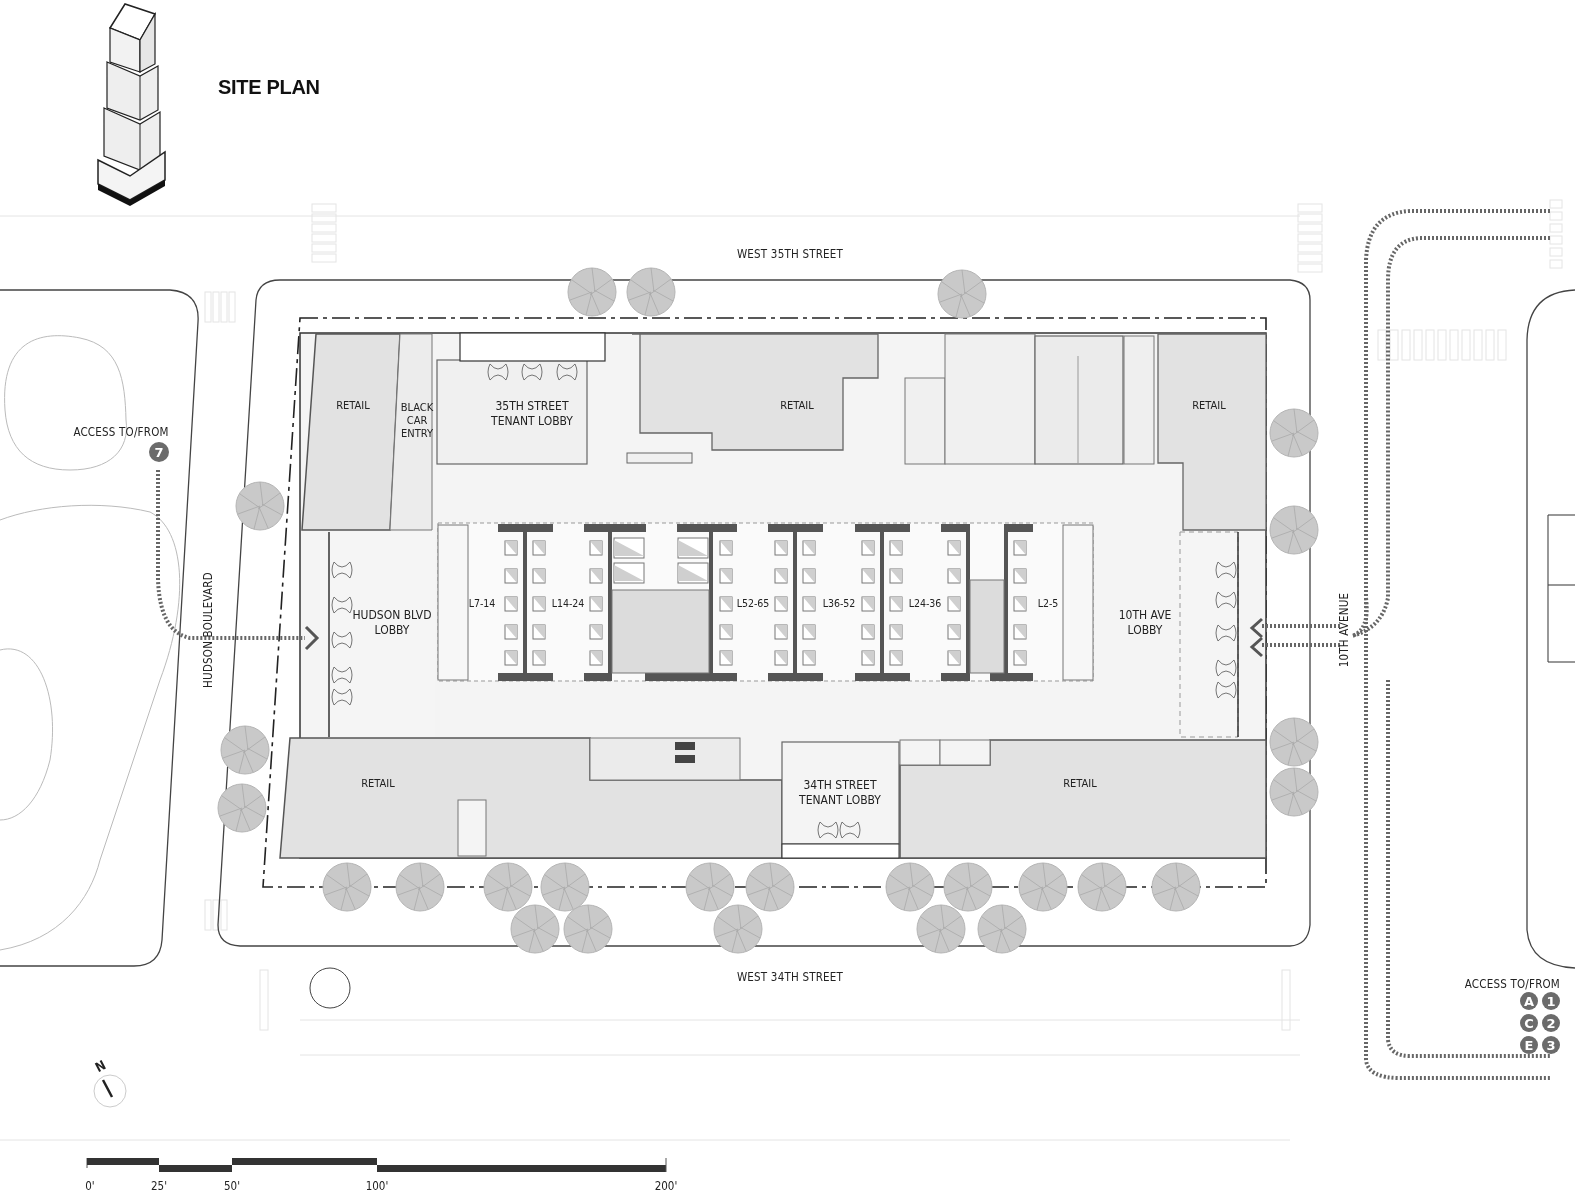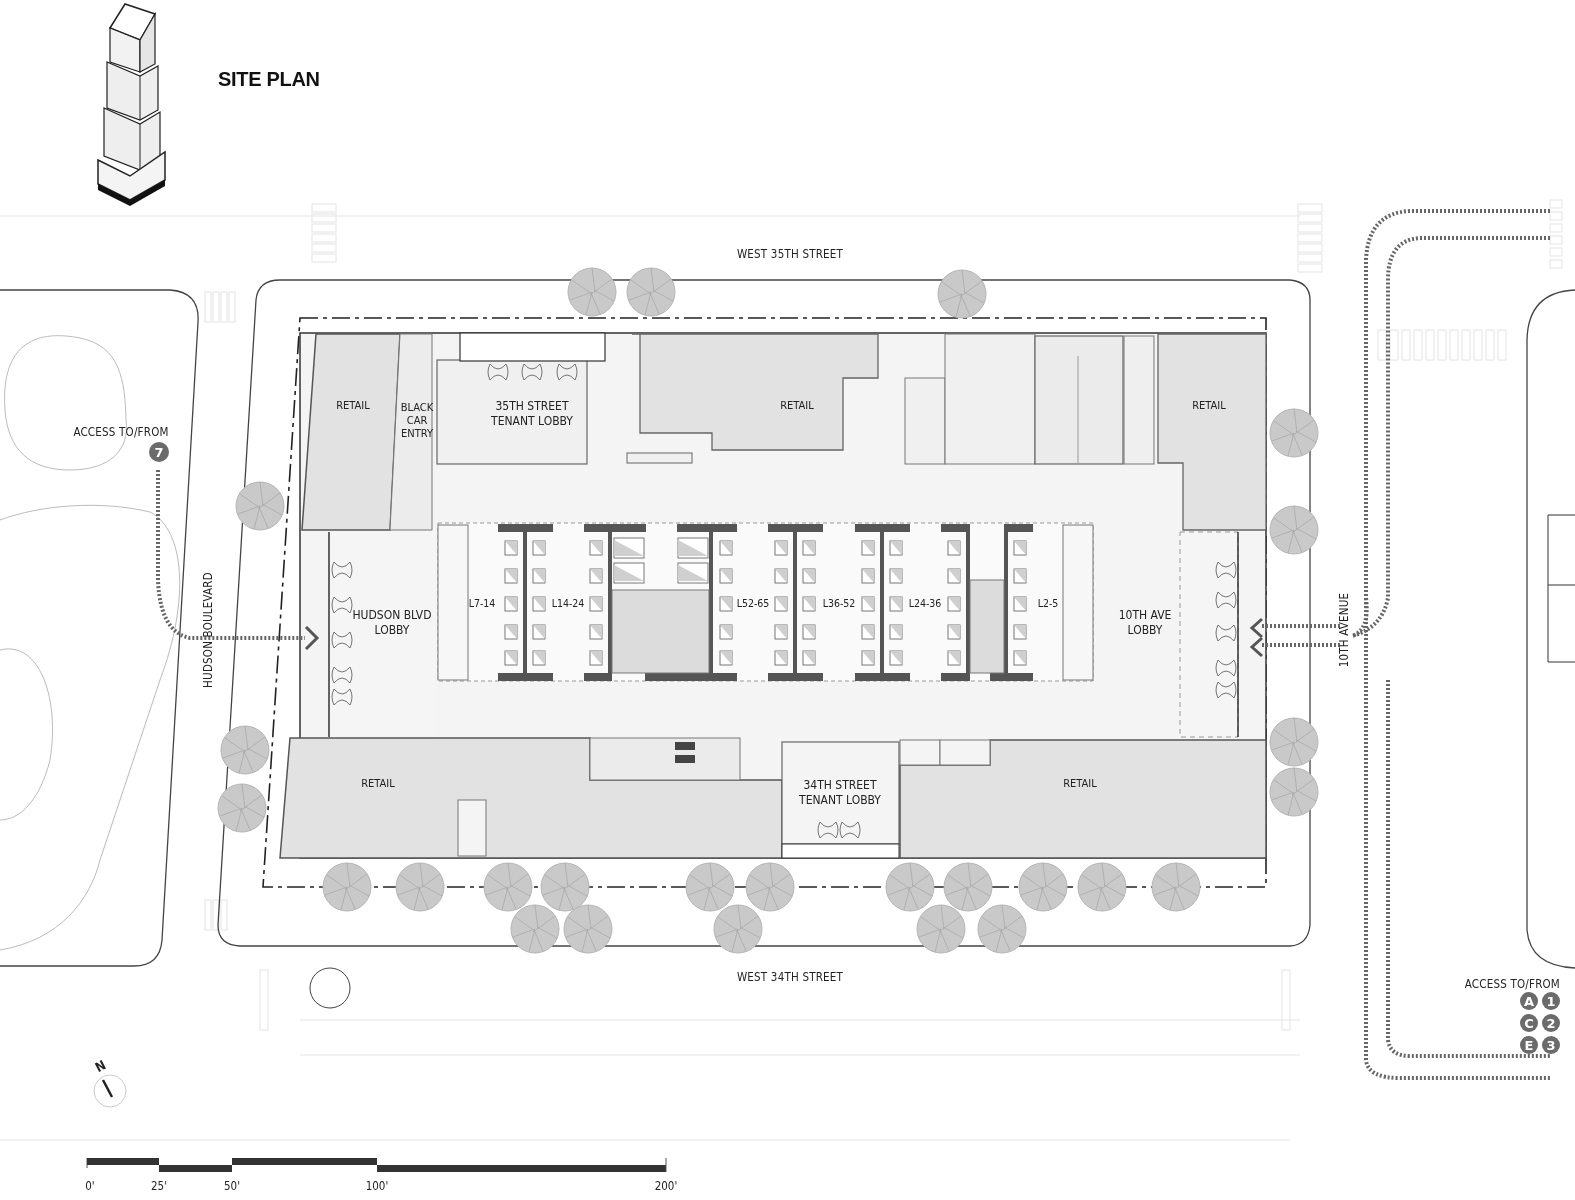--- a/index.html
+++ b/index.html
@@ -1,19 +1,19 @@
 <!DOCTYPE html>
 <html><head>
 <meta charset="utf-8">
 <style>
   html, body { margin:0; padding:0; background:#ffffff; }
   body { width:1575px; height:1200px; position:relative; overflow:hidden; font-family:"DejaVu Sans", sans-serif; }
   #plan { position:absolute; left:0; top:0; width:1575px; height:1200px; }
   .lbl { font-family:"DejaVu Sans Condensed","DejaVu Sans", sans-serif; fill:#222; }
-  .title { position:absolute; left:218px; top:68px; font-family:"Liberation Sans", sans-serif; font-weight:bold; font-size:20px; color:#111; letter-spacing:-0.3px; }
+  .title { position:absolute; left:218px; top:76px; font-family:"Liberation Sans", sans-serif; font-weight:bold; font-size:20px; color:#111; letter-spacing:-0.3px; }
   .street { font-size:11.5px; fill:#222; letter-spacing:0.2px; }
   .room { font-size:11px; fill:#222; }
   .bank { font-size:10.5px; fill:#222; }
   .scale-lbl { font-size:11.5px; fill:#222; }
   .badge-t { font-size:13px; fill:#fff; font-weight:bold; }
 </style>
 </head>
 <body>
 
 <div class="title">SITE PLAN</div>

